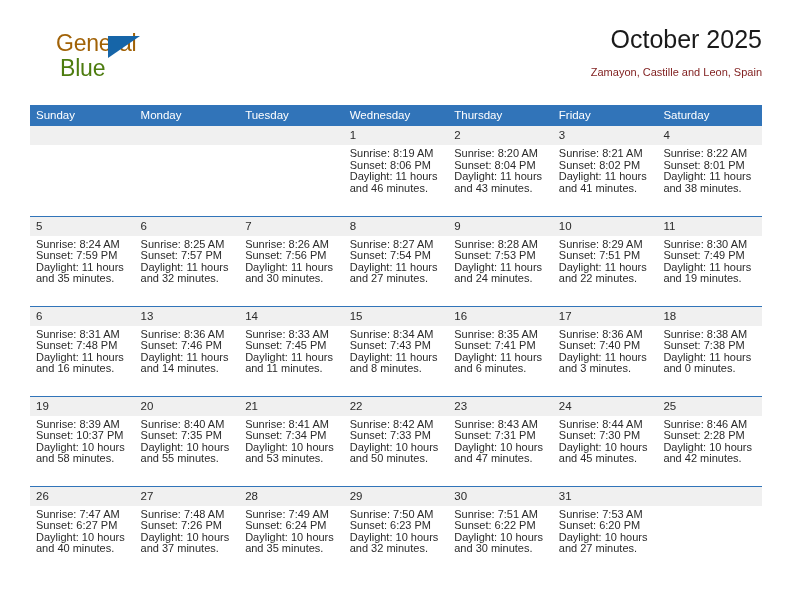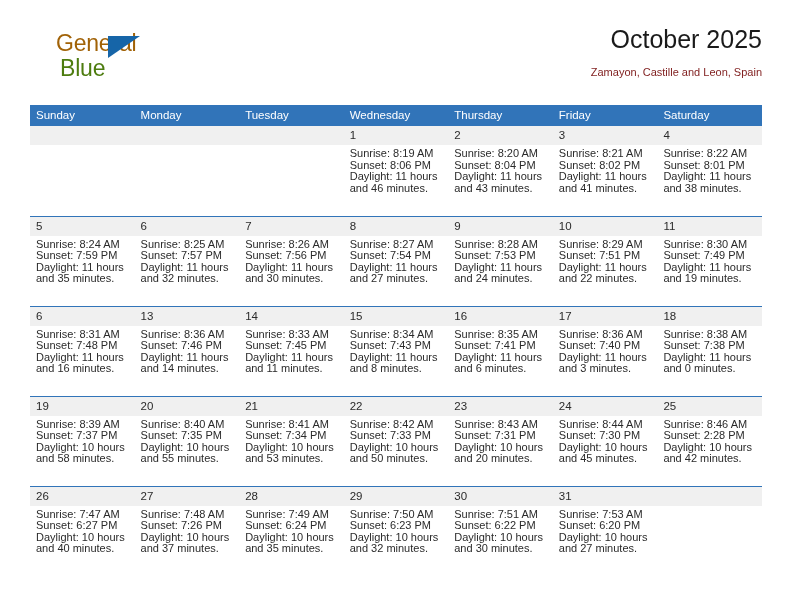--- a/index.html
+++ b/index.html
@@ -326,21 +326,21 @@
               <div>Sunset: 7:38 PM</div>
               <div class="dl">Daylight: 11 hours and 0 minutes.</div>
             </div>
           </td>
         </tr>
         <tr>
           <td>
             <span class="daynum">19</span>
             <div class="details">
               <div>Sunrise: 8:39 AM</div>
-              <div>Sunset: 7:37 PM</div>
+              <div>Sunset: 10:37 PM</div>
               <div class="dl">Daylight: 10 hours and 58 minutes.</div>
             </div>
           </td>
           <td>
             <span class="daynum">20</span>
             <div class="details">
               <div>Sunrise: 8:40 AM</div>
               <div>Sunset: 7:35 PM</div>
               <div class="dl">Daylight: 10 hours and 55 minutes.</div>
             </div>
@@ -359,21 +359,21 @@
               <div>Sunrise: 8:42 AM</div>
               <div>Sunset: 7:33 PM</div>
               <div class="dl">Daylight: 10 hours and 50 minutes.</div>
             </div>
           </td>
           <td>
             <span class="daynum">23</span>
             <div class="details">
               <div>Sunrise: 8:43 AM</div>
               <div>Sunset: 7:31 PM</div>
-              <div class="dl">Daylight: 10 hours and 20 minutes.</div>
+              <div class="dl">Daylight: 10 hours and 47 minutes.</div>
             </div>
           </td>
           <td>
             <span class="daynum">24</span>
             <div class="details">
               <div>Sunrise: 8:44 AM</div>
               <div>Sunset: 7:30 PM</div>
               <div class="dl">Daylight: 10 hours and 45 minutes.</div>
             </div>
           </td>

